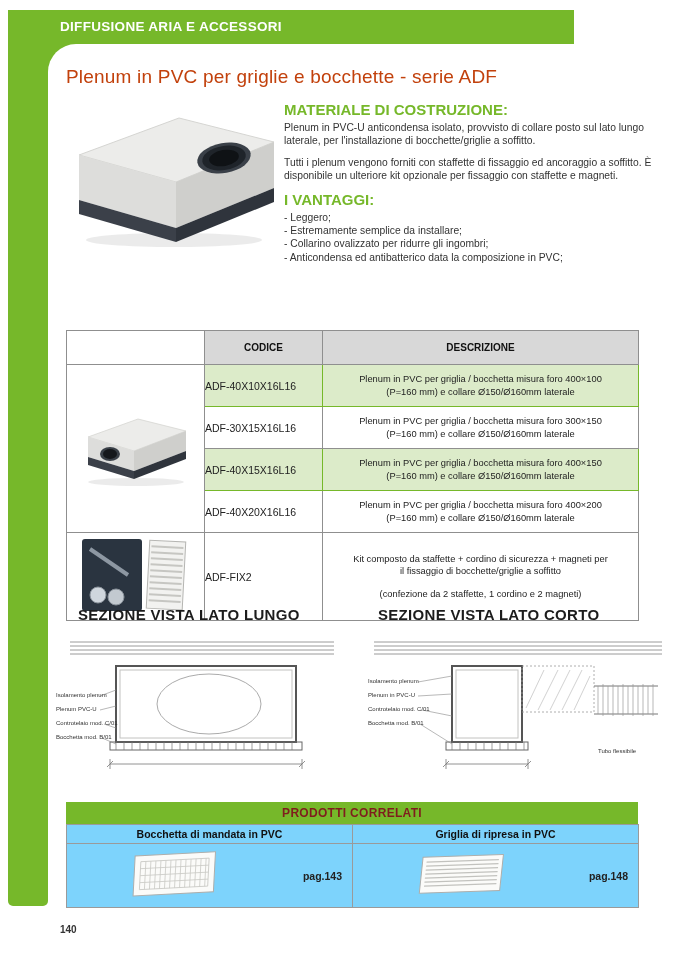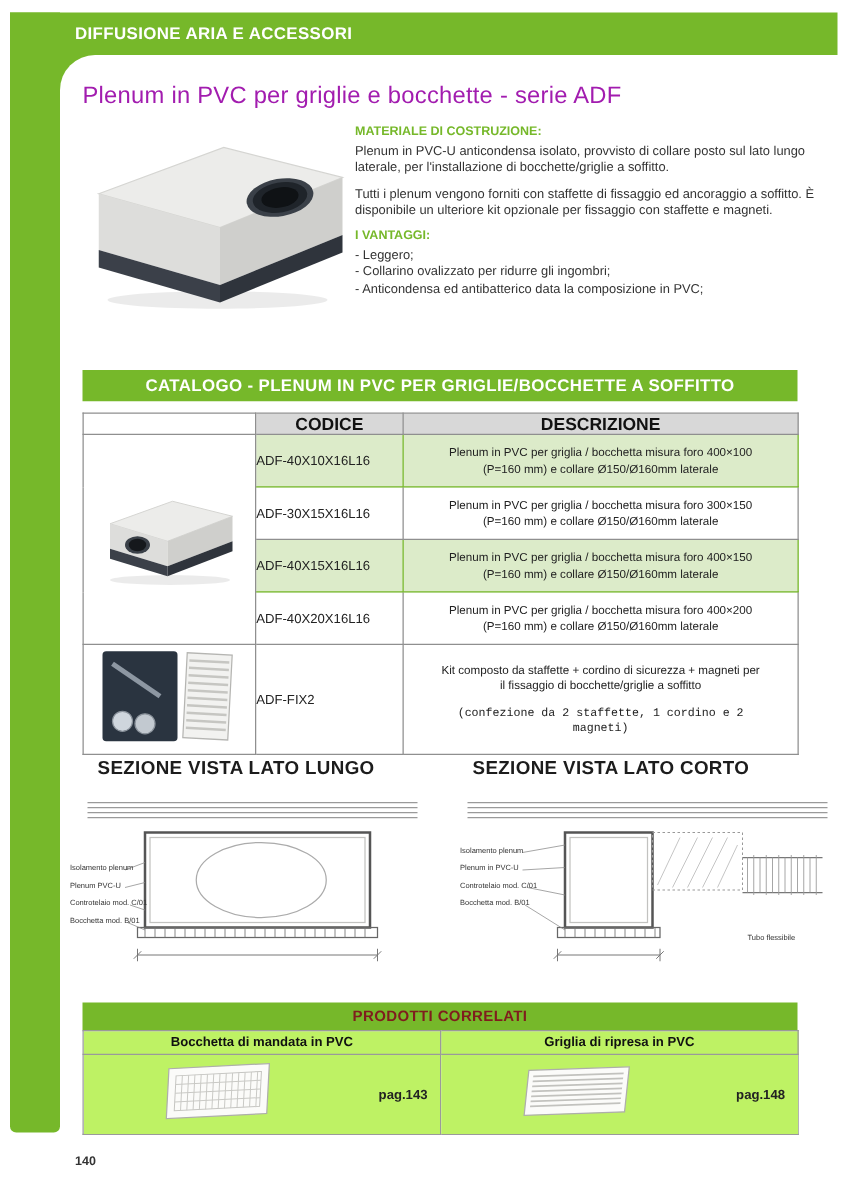--- a/index.html
+++ b/index.html
@@ -2,59 +2,59 @@
 <html><head>
 <meta charset="utf-8">
 <style>
   * { margin:0; padding:0; box-sizing:border-box; }
   html,body { background:#fff; }
   body {
     width:678px; height:959px; position:relative; overflow:hidden;
     font-family:"Liberation Sans","DejaVu Sans",sans-serif; color:#222;
   }
   .green { background:#76b82a; }
-  .header-bar { position:absolute; left:8px; top:10px; width:662px; height:34px; z-index:0; }
+  .header-bar { position:absolute; left:8px; top:10px; width:566px; height:34px; z-index:0; }
   .header-bar span { position:absolute; left:52px; top:9px; color:#fff; font-weight:bold; font-size:13.5px; letter-spacing:.3px; }
   .left-strip { position:absolute; left:8px; top:10px; width:40px; height:896px; border-radius:0 0 5px 5px; z-index:0; }
   .corner-patch { position:absolute; left:48px; top:44px; width:40px; height:60px; z-index:0; }
   .content { position:absolute; left:48px; top:44px; width:630px; height:870px; background:#fff; border-top-left-radius:28px; z-index:1; }
 
-  .page-title { position:absolute; left:18px; top:22px; font-size:19px; color:#a21caf; letter-spacing:.2px; }
+  .page-title { position:absolute; left:18px; top:22px; font-size:19px; color:#c2410c; letter-spacing:.2px; }
 
   .intro { position:absolute; left:16px; top:56px; width:594px; display:flex; }
   .intro-img { width:212px; height:150px; flex:0 0 auto; }
   .intro-text { margin-left:8px; width:372px; font-size:10.3px; line-height:1.28; color:#333; }
-  .intro-text h3 { color:#76b82a; font-size:10px; font-weight:bold; margin-bottom:2px; }
+  .intro-text h3 { color:#76b82a; font-size:15px; font-weight:bold; margin-bottom:2px; }
   .intro-text p { margin-bottom:8px; }
   .adv-list div { margin:0; }
 
   .banner { position:absolute; left:18px; top:252px; width:572px; height:25px; color:#fff; font-weight:bold; font-size:13.5px; text-align:center; line-height:25px; letter-spacing:.3px; }
 
   .cat-table { position:absolute; left:18px; top:286px; width:572px; border-collapse:collapse; table-layout:fixed; background:#fff; }
   .cat-table th, .cat-table td { border:1px solid #8f8f8f; }
-  .cat-table th.colhead { background:#d8d8d8; font-size:14px; height:16px; font-weight:bold; color:#111; }
+  .cat-table th.colhead { background:#d8d8d8; font-size:10px; height:34px; font-weight:bold; color:#111; }
   .cat-table th.imghead { background:#fff; }
   .cat-table td.code { font-size:10.5px; text-align:left; color:#222; }
   .cat-table td.desc { font-size:9.3px; text-align:center; padding:2px 28px; line-height:1.3; color:#222; }
   .cat-table tr.r  { height:42px; }
   .cat-table tr.kit{ height:88px; }
   .cat-table tr.hl td.code, .cat-table tr.hl td.desc { background:#dcebc9; border:1.5px solid #76b82a; }
   .cat-table td.imgcell { background:#fff; text-align:center; vertical-align:middle; }
-  .kit-desc2 { display:block; margin-top:10px;font-family:Liberation Mono, monospace; }
+  .kit-desc2 { display:block; margin-top:10px; }
 
   .sec-title { position:absolute; top:562px; font-size:15px; font-weight:bold; color:#1c1c1c; letter-spacing:.3px; }
   .sec-title.long { left:30px; } .sec-title.short { left:330px; }
   .diagram { position:absolute; top:592px; height:152px; }
   .diagram.long { left:6px; width:296px; }
   .diagram.short { left:318px; width:306px; }
   .diag-label { position:absolute; font-size:6px; color:#333; line-height:1; white-space:nowrap; }
 
   .rel-banner { position:absolute; left:18px; top:758px; width:572px; height:22px; color:#7f1d1d; font-weight:bold; font-size:12px; text-align:center; line-height:22px; letter-spacing:.3px; }
   .rel-table { position:absolute; left:18px; top:780px; width:572px; border-collapse:collapse; table-layout:fixed; }
-  .rel-table th, .rel-table td { border:1px solid #9a9a9a; background:#bef264; }
+  .rel-table th, .rel-table td { border:1px solid #9a9a9a; background:#7dd3fc; }
   .rel-table th { font-size:10.5px; font-weight:bold; height:19px; color:#111; }
   .rel-table td { height:64px; position:relative; vertical-align:middle; text-align:center; }
   .rel-page { position:absolute; right:10px; top:50%; transform:translateY(-50%); font-weight:bold; font-size:10.5px; color:#222; }
   .rel-img { display:inline-block; margin-right:70px; }
 
   .page-number { position:absolute; left:60px; top:924px; font-size:10px; font-weight:bold; color:#333; z-index:2; }
 </style>
 </head>
 <body>
 
@@ -84,27 +84,27 @@
         </g>
       </svg>
     </div>
     <div class="intro-text">
       <h3>MATERIALE DI COSTRUZIONE:</h3>
       <p>Plenum in PVC-U anticondensa isolato, provvisto di collare posto sul lato lungo laterale, per l'installazione di bocchette/griglie a soffitto.</p>
       <p>Tutti i plenum vengono forniti con staffette di fissaggio ed ancoraggio a soffitto. È disponibile un ulteriore kit opzionale per fissaggio con staffette e magneti.</p>
       <h3>I VANTAGGI:</h3>
       <div class="adv-list">
         <div>- Leggero;</div>
+        <div>- Estremamente semplice da installare;</div>
         <div>- Collarino ovalizzato per ridurre gli ingombri;</div>
         <div>- Anticondensa ed antibatterico data la composizione in PVC;</div>
       </div>
     </div>
   </div>
 
-  <div class="banner green">CATALOGO - PLENUM IN PVC PER GRIGLIE/BOCCHETTE A SOFFITTO</div>
 
   <table class="cat-table">
     <colgroup>
         <col style="width:138px">
         <col style="width:118px">
         <col style="width:316px">
       </colgroup>
     <tbody>
         <tr>
       <th class="imghead"></th>

